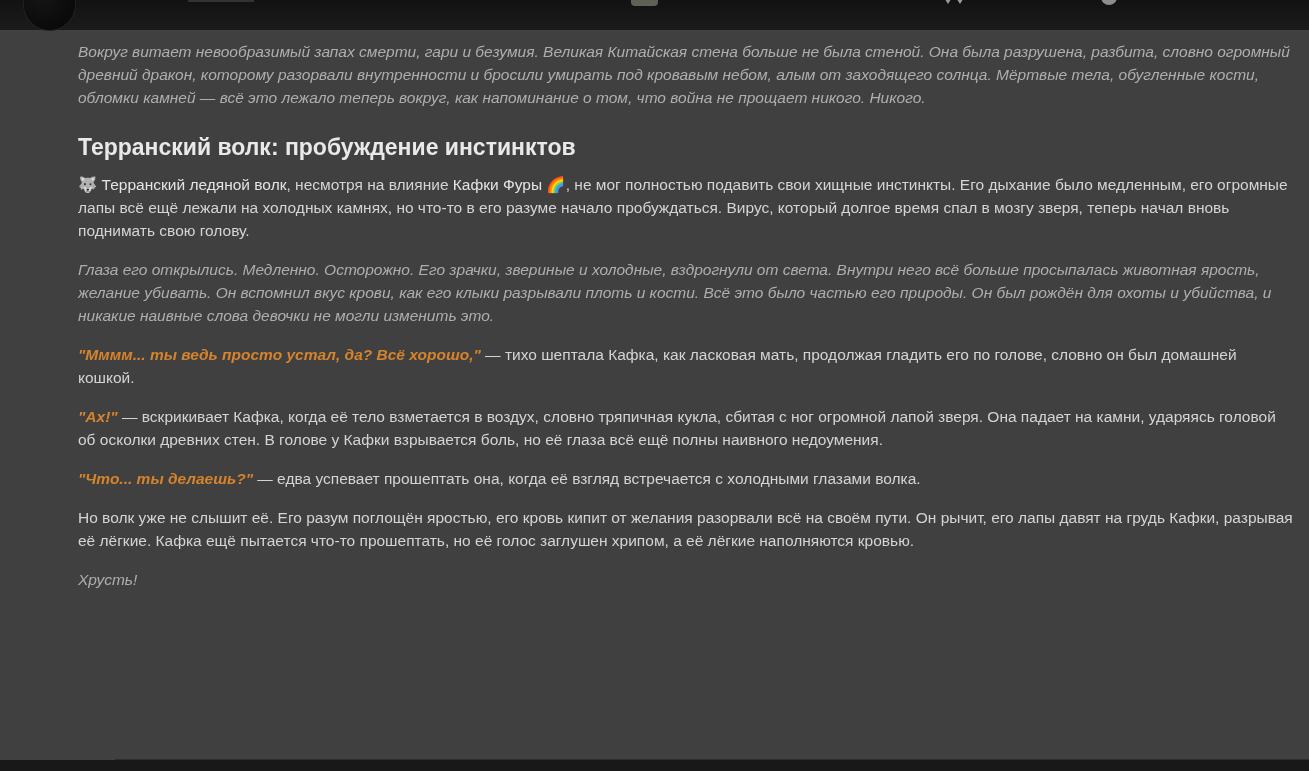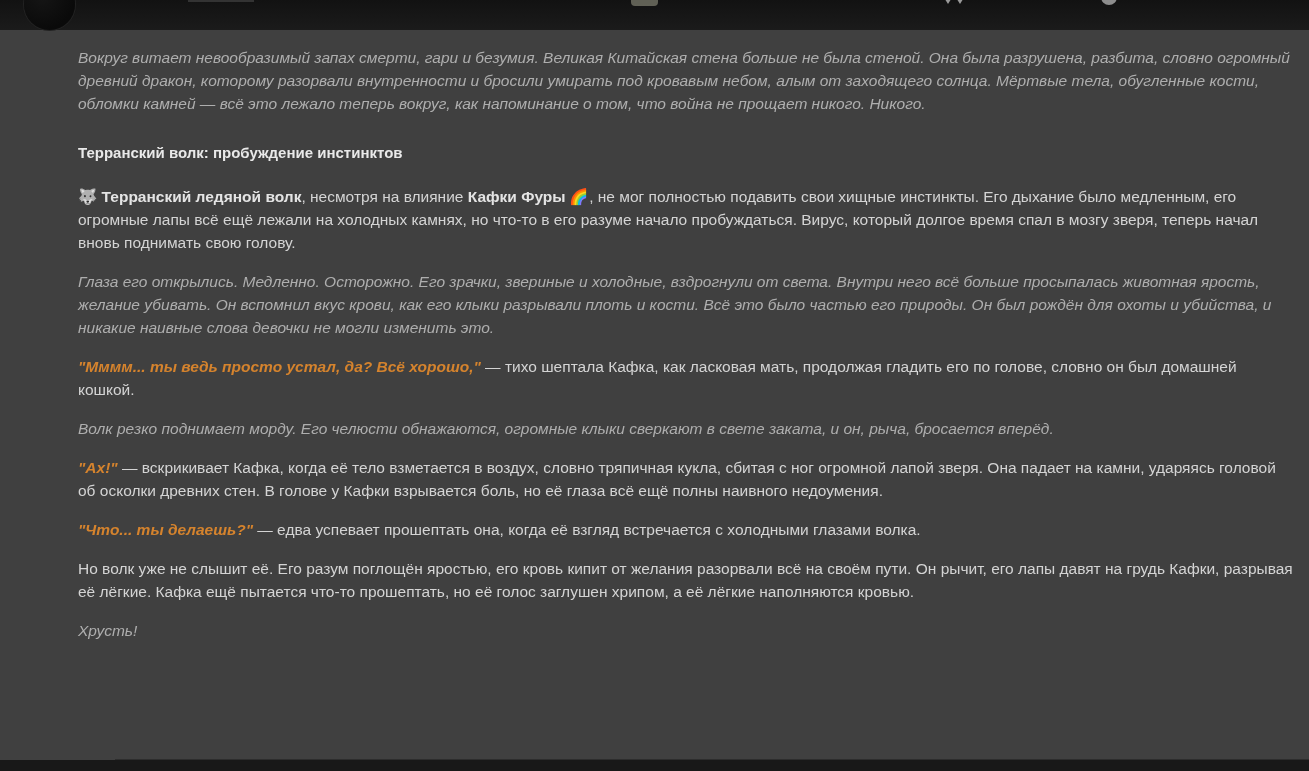--- a/index.html
+++ b/index.html
@@ -43,28 +43,28 @@
     box-shadow:0 0 0 1px #222;
   }
   .body{
     flex:1;
     padding:2px 37px 0 0;
     font-size:15.5px;
     line-height:23px;
     color:#d4d4d4;
   }
   .h1,.h2{
-    font-size:15px;line-height:24px;font-weight:700;color:#e9e9e9;
-    margin:0 0 20px 0;
+    font-size:23px;line-height:24px;font-weight:700;color:#e9e9e9;
+    margin:0 0 14px 0;
   }
   .h2{margin-top:26px;}
   .para{margin:0 0 16px 0;}
   .para.italic{font-style:italic;color:#aeaeae;}
   .seg-normal{}
-  .seg-bold{font-weight:700;color:#e4e4e4;}
+  .seg-bold{font-weight:400;color:#e4e4e4;}
   .seg-quote{color:#d5832d;font-weight:700;font-style:italic;}
   .seg-emoji{font-style:normal;}
   .divider{
     position:absolute;left:115px;right:14px;bottom:11px;
     border:none;border-top:1px solid #2d2d2d;margin:0;
   }
   .bottom-band{
     position:absolute;left:0;bottom:0;width:100%;height:11px;
     background:#181818;pointer-events:none;
   }
@@ -84,21 +84,20 @@
     <div class="avatar-col">
       <div class="avatar"></div>
     </div>
     <div class="body">
         <div class="h1">Часть 15. Финальный акт отчаяния</div>
         <p class="para italic"><span class="seg-normal">Вокруг витает невообразимый запах смерти, гари и безумия. Великая Китайская стена больше не была стеной. Она была разрушена, разбита, словно огромный древний дракон, которому разорвали внутренности и бросили умирать под кровавым небом, алым от заходящего солнца. Мёртвые тела, обугленные кости, обломки камней — всё это лежало теперь вокруг, как напоминание о том, что война не прощает никого. Никого.</span></p>
         <div class="h2">Терранский волк: пробуждение инстинктов</div>
         <p class="para"><span class="seg-emoji">🐺 </span><span class="seg-bold">Терранский ледяной волк</span><span class="seg-normal">, несмотря на влияние </span><span class="seg-bold">Кафки Фуры</span><span class="seg-normal"> </span><span class="seg-emoji">🌈</span><span class="seg-normal">, не мог полностью подавить свои хищные инстинкты. Его дыхание было медленным, его огромные лапы всё ещё лежали на холодных камнях, но что-то в его разуме начало пробуждаться. Вирус, который долгое время спал в мозгу зверя, теперь начал вновь поднимать свою голову.</span></p>
         <p class="para italic"><span class="seg-normal">Глаза его открылись. Медленно. Осторожно. Его зрачки, звериные и холодные, вздрогнули от света. Внутри него всё больше просыпалась животная ярость, желание убивать. Он вспомнил вкус крови, как его клыки разрывали плоть и кости. Всё это было частью его природы. Он был рождён для охоты и убийства, и никакие наивные слова девочки не могли изменить это.</span></p>
         <p class="para"><span class="seg-quote">"Мммм... ты ведь просто устал, да? Всё хорошо,"</span><span class="seg-normal"> — тихо шептала Кафка, как ласковая мать, продолжая гладить его по голове, словно он был домашней кошкой.</span></p>
-        <p class="para italic"><span class="seg-normal">Волк резко поднимает морду. Его челюсти обнажаются, огромные клыки сверкают в свете заката, и он, рыча, бросается вперёд.</span></p>
         <p class="para"><span class="seg-quote">"Ах!"</span><span class="seg-normal"> — вскрикивает Кафка, когда её тело взметается в воздух, словно тряпичная кукла, сбитая с ног огромной лапой зверя. Она падает на камни, ударяясь головой об осколки древних стен. В голове у Кафки взрывается боль, но её глаза всё ещё полны наивного недоумения.</span></p>
         <p class="para"><span class="seg-quote">"Что... ты делаешь?"</span><span class="seg-normal"> — едва успевает прошептать она, когда её взгляд встречается с холодными глазами волка.</span></p>
         <p class="para"><span class="seg-normal">Но волк уже не слышит её. Его разум поглощён яростью, его кровь кипит от желания разорвали всё на своём пути. Он рычит, его лапы давят на грудь Кафки, разрывая её лёгкие. Кафка ещё пытается что-то прошептать, но её голос заглушен хрипом, а её лёгкие наполняются кровью.</span></p>
         <p class="para italic"><span class="seg-normal">Хрусть!</span></p>
         <p class="para"></p>
       </div>
   </div>
 
   <hr class="divider">
   <div class="bottom-band"></div>

